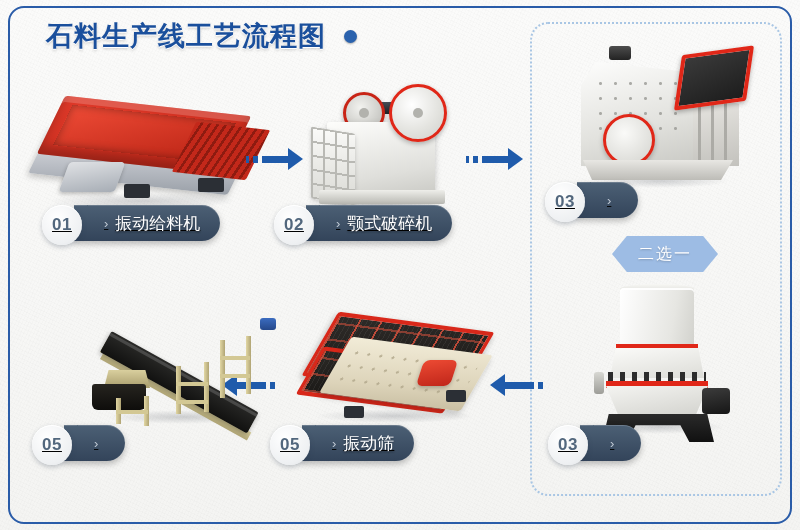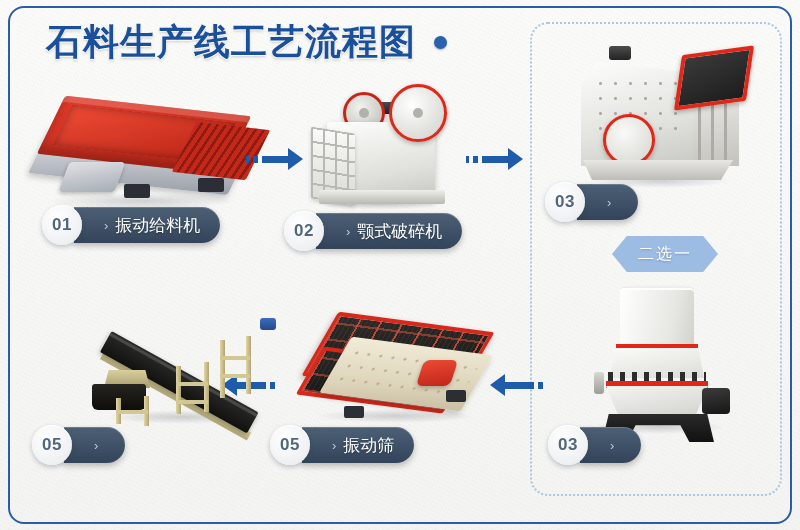--- a/index.html
+++ b/index.html
@@ -16,21 +16,21 @@
       linear-gradient(#fbfbfa,#f4f4f2);
   }
   .outer-frame{
     position:absolute;left:8px;top:6px;width:784px;height:518px;
     border:2px solid #2a5ca8;border-radius:16px;box-sizing:border-box;
     pointer-events:none;
   }
   
   .title-wrap{position:absolute;left:46px;top:18px;display:flex;align-items:center;gap:18px;}
   .title{
-    font-size:36px;font-weight:bold;color:#1a4f9c;letter-spacing:1px;
+    font-size:27px;font-weight:bold;color:#1a4f9c;letter-spacing:1px;
     text-shadow:0 1px 0 #fff,0 2px 3px rgba(0,0,0,.18);
     white-space:nowrap;
   }
   .title-dot{width:13px;height:13px;border-radius:50%;background:#2a62ad;
     box-shadow:0 1px 2px rgba(0,0,0,.3);}
   
   .choice-box{
     position:absolute;left:530px;top:22px;width:252px;height:474px;
     border:2px dotted #a9c6e4;border-radius:18px;box-sizing:border-box;
   }
@@ -266,21 +266,21 @@
   
   .arrow{position:absolute;height:24px;display:flex;align-items:center;}
   .ar-dots{width:16px;height:7px;
     background:linear-gradient(90deg,#1f5bab 0 3px,transparent 3px 7px,#1f5bab 7px 12px,transparent 12px 16px);}
   .ar-line{height:7px;background:#1f5bab;}
   .ar-headR{width:0;height:0;border-top:11px solid transparent;border-bottom:11px solid transparent;
     border-left:15px solid #1f5bab;}
   .ar-headL{width:0;height:0;border-top:11px solid transparent;border-bottom:11px solid transparent;
     border-right:15px solid #1f5bab;}
   
-  .label{position:absolute;display:flex;align-items:center;height:40px;}
+  .label{position:absolute;display:flex;height:40px;text-decoration:underline;}
   .badge{
     width:40px;height:40px;border-radius:50%;
     background:radial-gradient(circle at 38% 32%,#ffffff,#eef0f2 70%,#dfe3e7);
     box-shadow:0 2px 5px rgba(40,55,75,.28), inset 0 1px 0 #fff;
     display:flex;align-items:center;justify-content:center;
     font-size:17px;font-weight:bold;color:#52677d;letter-spacing:.5px;
     position:relative;z-index:3;
   }
   .pill{
     position:relative;margin-left:-8px;height:36px;display:flex;align-items:center;
@@ -442,21 +442,21 @@
   </div>
 
   <div class="label" style="left:42px;top:205px;">
     <div class="badge">01</div>
     <div class="pill">
       <span class="chev">›</span>
       <span class="txt">振动给料机</span>
     </div>
   </div>
 
-  <div class="label" style="left:284px;top:205px;margin-top:6px;">
+  <div class="label" style="left:274px;top:205px;">
     <div class="badge">02</div>
     <div class="pill">
       <span class="chev">›</span>
       <span class="txt">颚式破碎机</span>
     </div>
   </div>
 
   <div class="label" style="left:545px;top:182px;">
     <div class="badge">03</div>
     <div class="pill">

